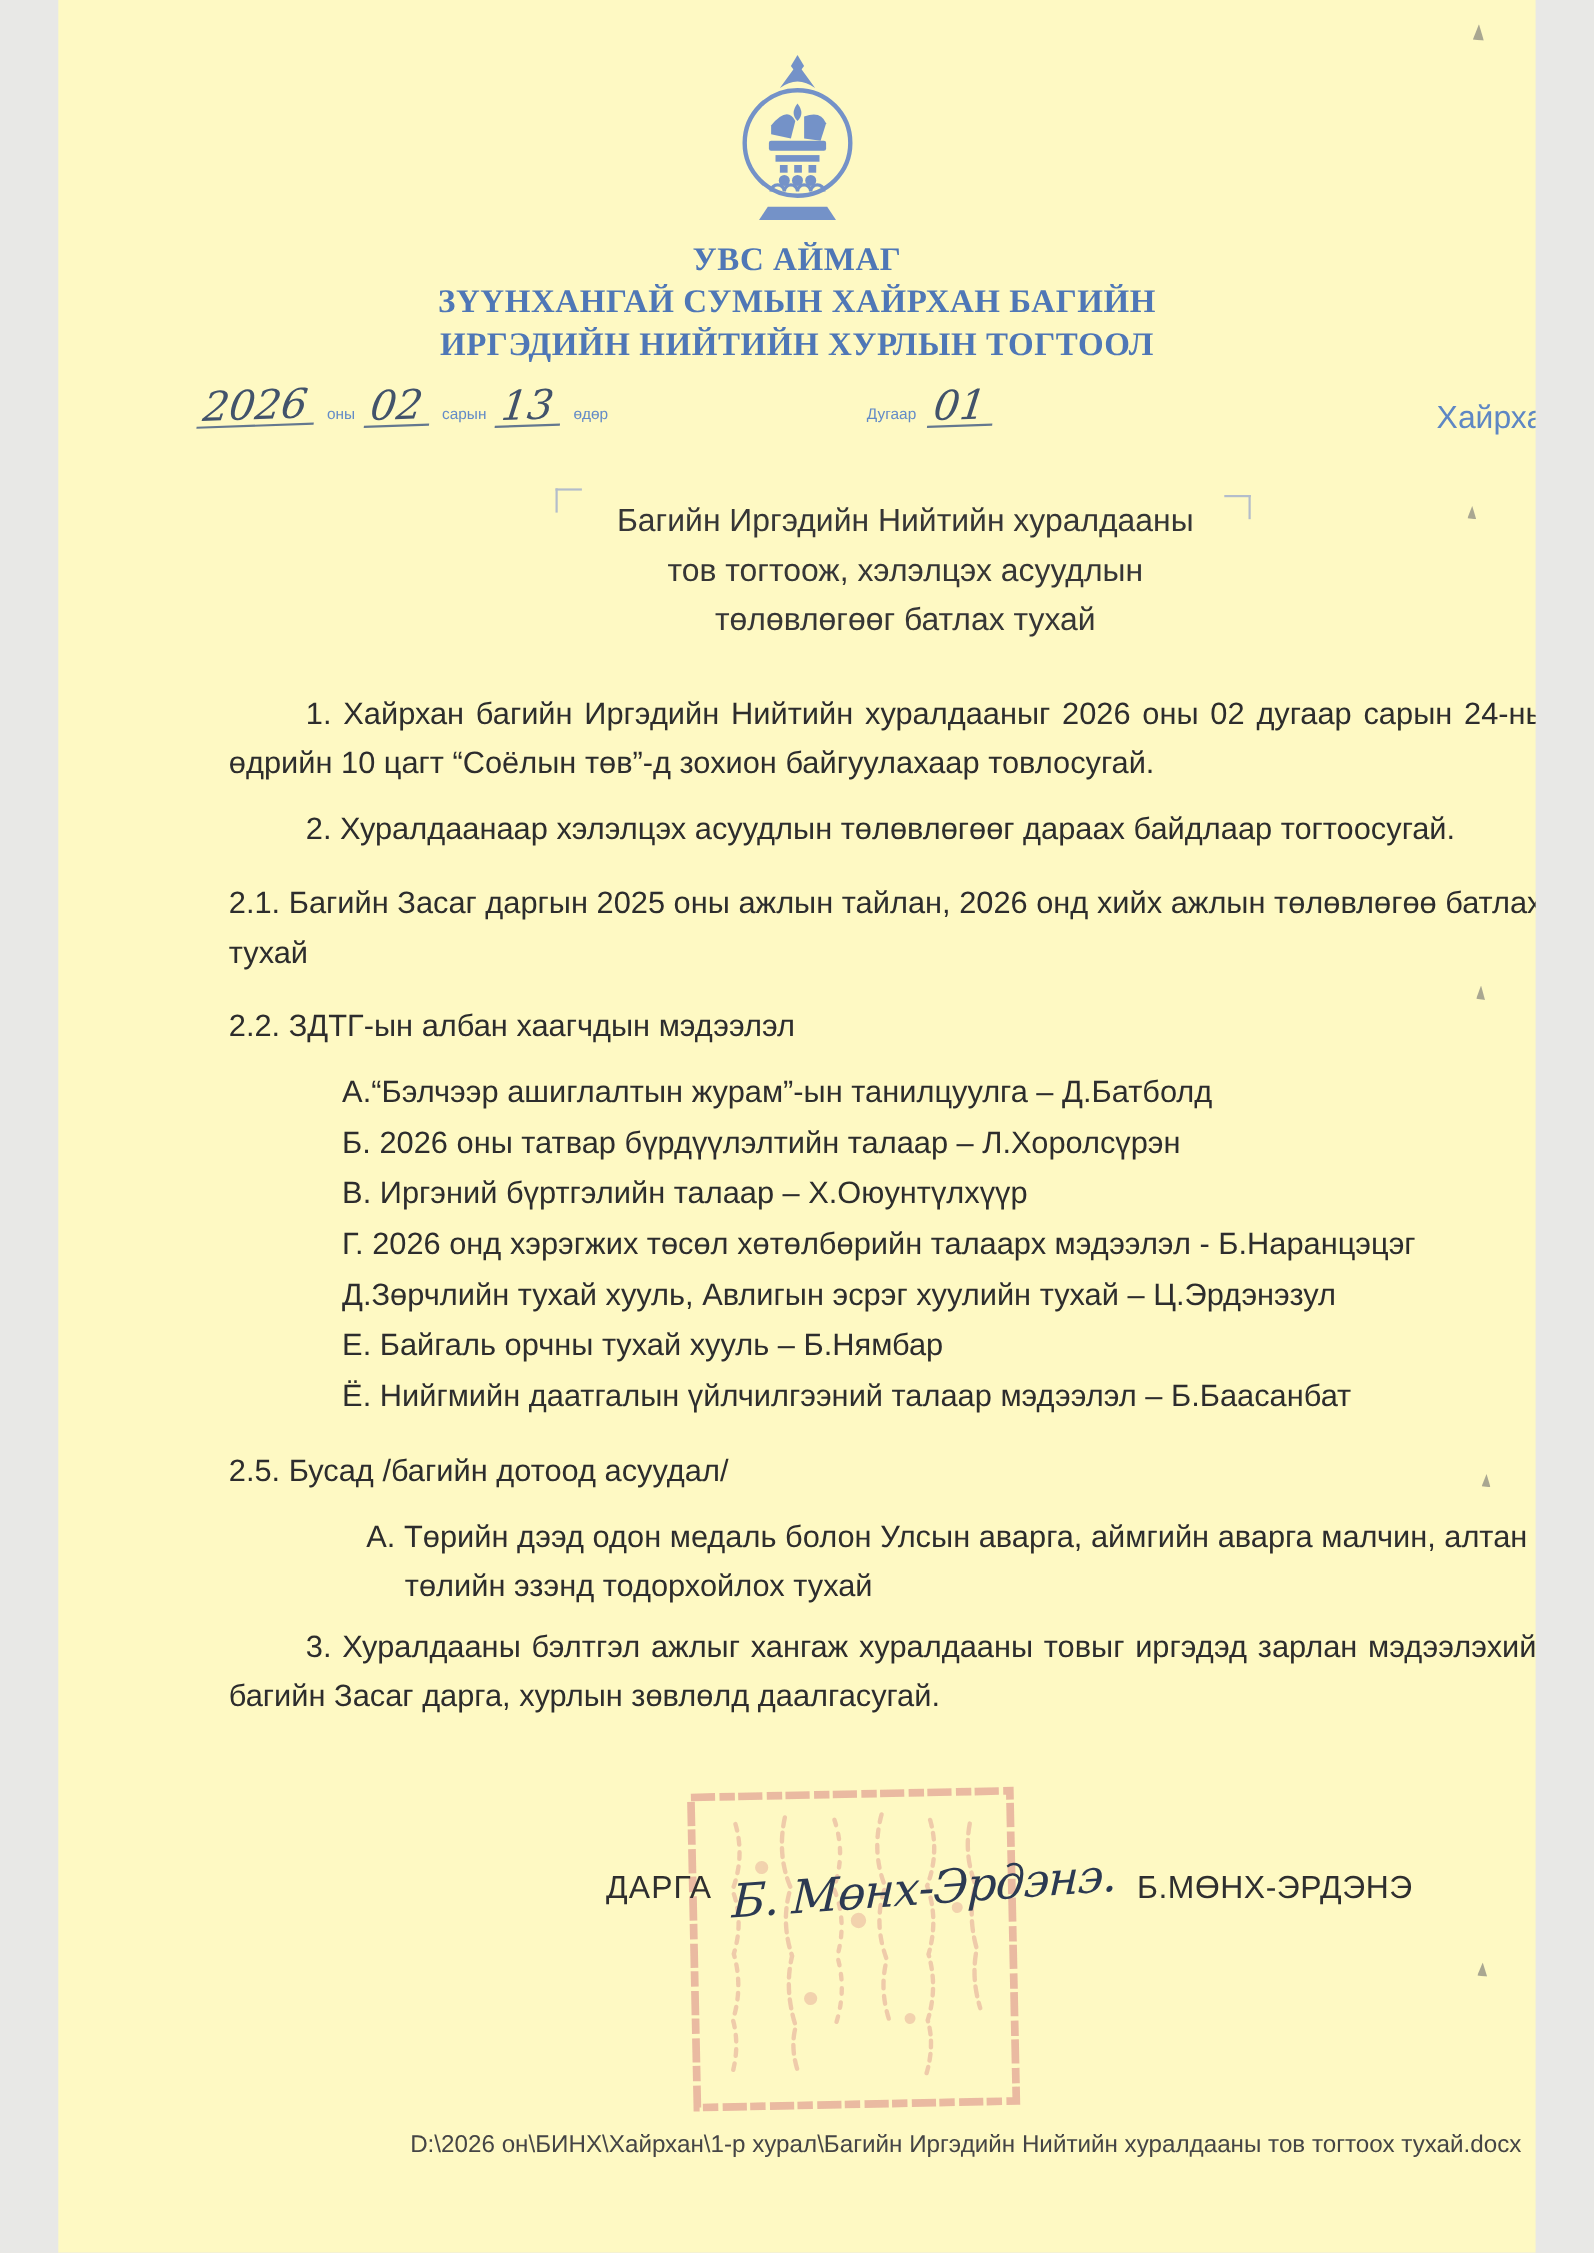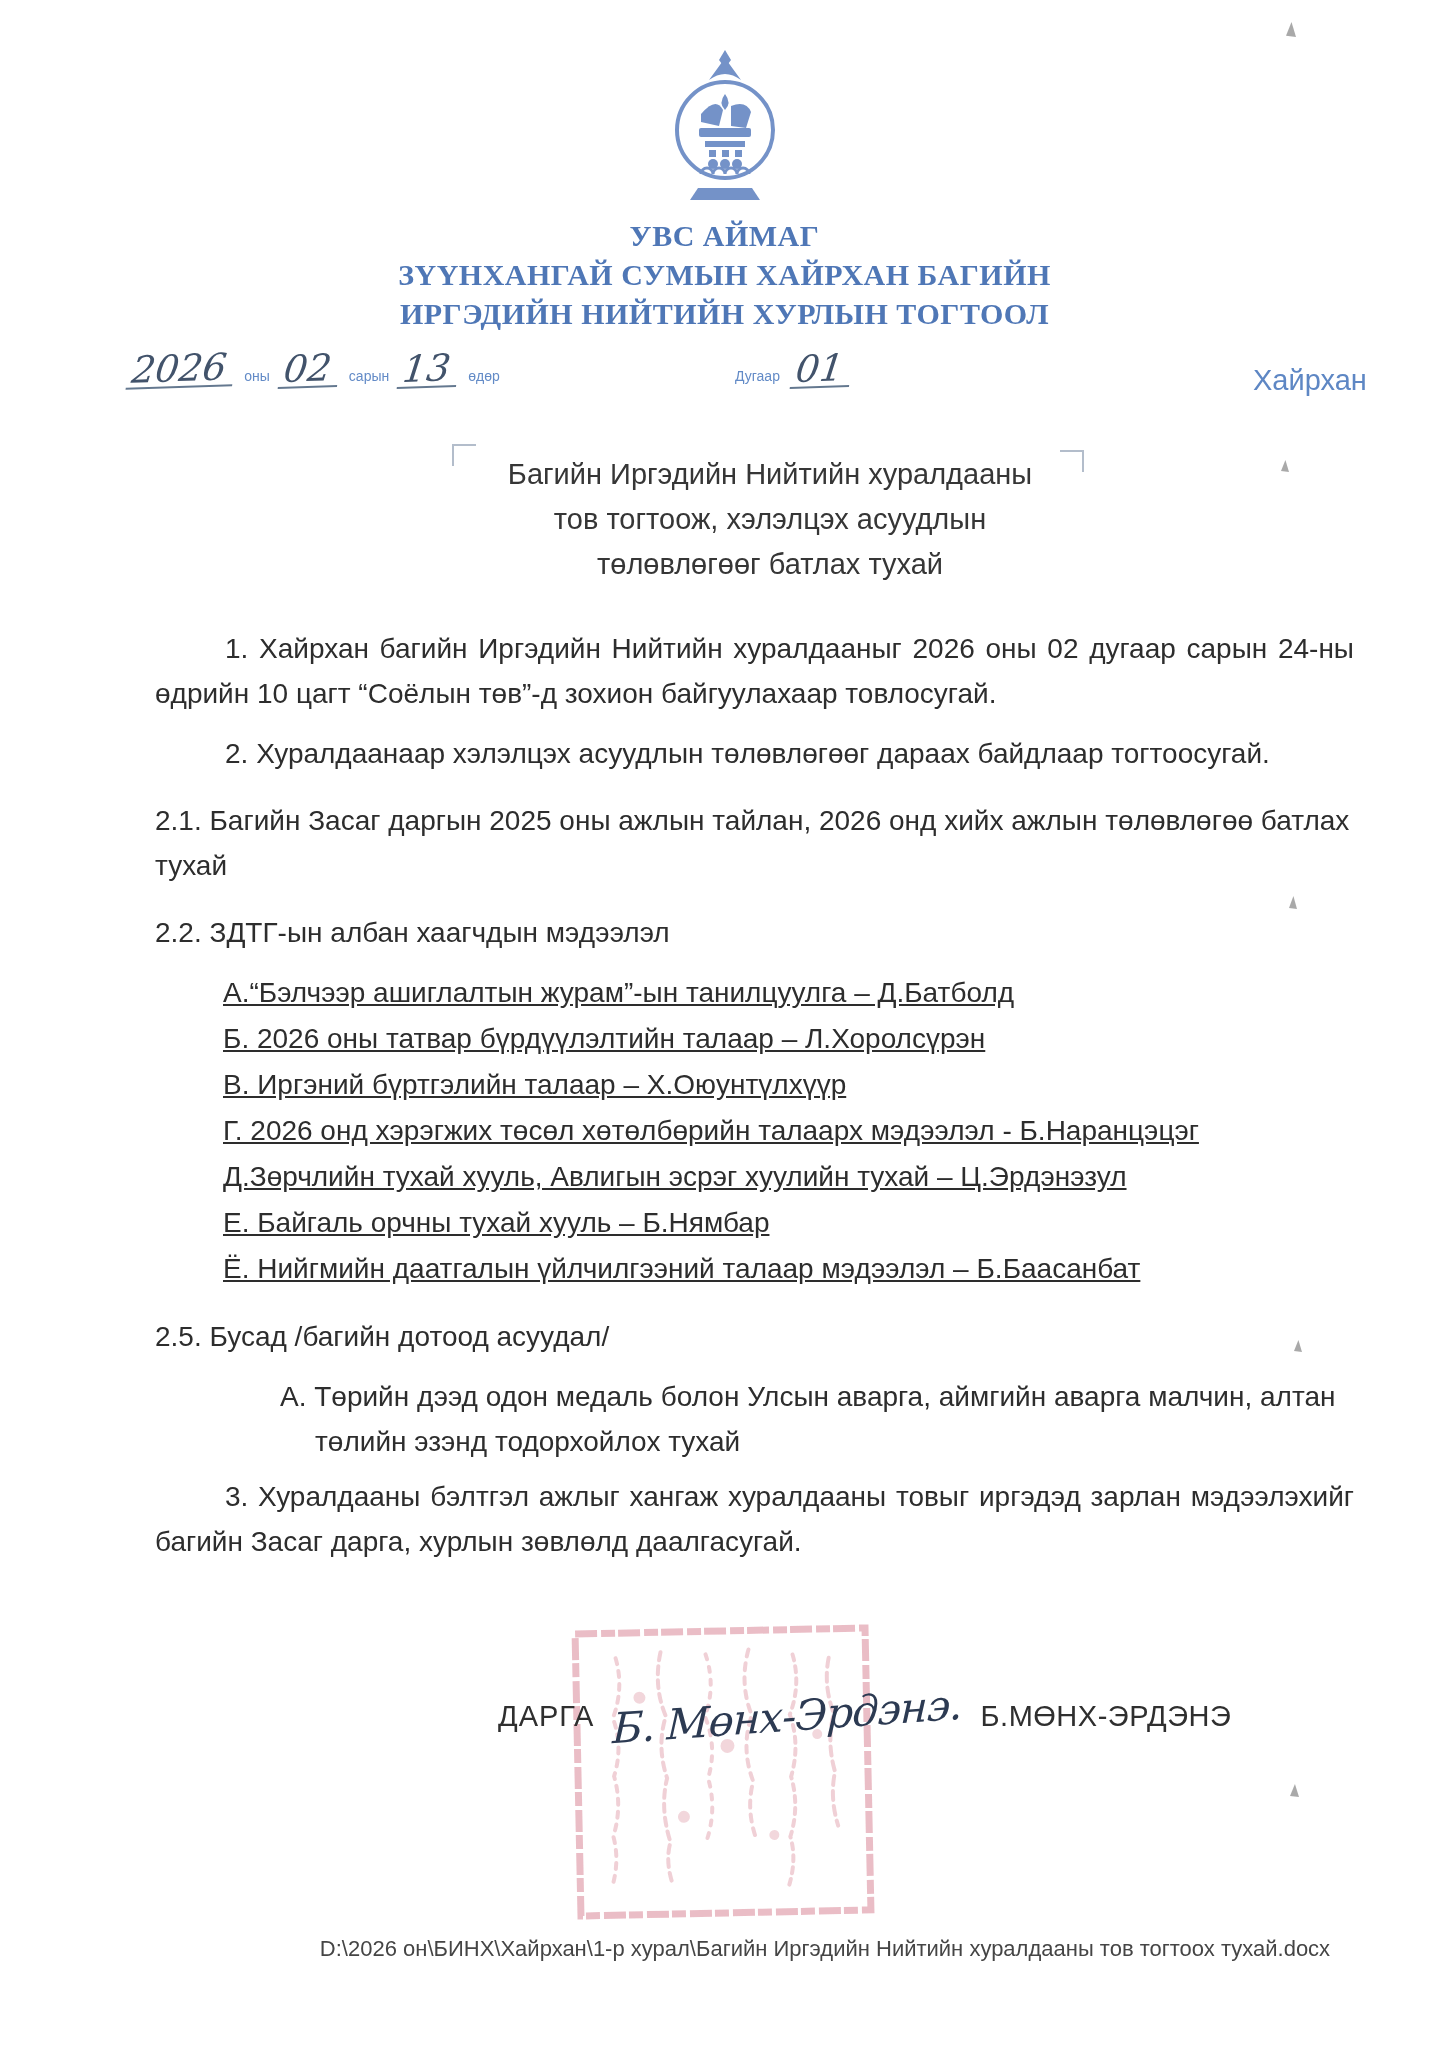--- a/index.html
+++ b/index.html
@@ -1,18 +1,18 @@
 <!DOCTYPE html>
 <html><head>
 <meta charset="utf-8">
 <style>
   html,body{margin:0;padding:0;background:#e8e8e6;}
   .page{
-    position:relative;width:1449px;height:2048px;margin:0 auto;
-    background:#ffffff;overflow:hidden;
+    position:relative;width:1343px;height:2048px;margin:0 auto;
+    background:#fef9c3;overflow:hidden;
     font-family:"Liberation Sans",sans-serif;color:#2b2b2b;
   }
   
   .header{position:absolute;top:48px;left:0;width:100%;text-align:center;}
   .emblem{display:block;margin:0 auto 10px auto;}
   .org-line{
     font-family:"Liberation Serif",serif;font-weight:bold;
     font-size:30px;line-height:39px;color:#4f77b6;letter-spacing:.5px;
   }
   
@@ -30,21 +30,21 @@
   
   .subject{position:absolute;top:452px;left:420px;width:700px;text-align:center;}
   .subject-line{font-size:29px;line-height:45px;color:#363636;}
   .corner{position:absolute;width:22px;height:20px;}
   .corner.tl{left:452px;top:444px;border-left:2px solid #b3bdcb;border-top:2px solid #b3bdcb;}
   .corner.tr{left:1060px;top:450px;border-right:2px solid #b3bdcb;border-top:2px solid #b3bdcb;}
   
   .body{position:absolute;top:626px;left:155px;width:1199px;font-size:28px;line-height:45px;color:#2d2d2d;}
   .para{margin:0 0 15px 0;text-align:justify;text-indent:70px;}
   .para.flush{text-indent:0;text-align:left;margin-top:22px;}
-  .agenda{margin:4px 0 10px 68px;text-decoration:underline;}
+  .agenda{margin:4px 0 10px 103px;}
   .agenda-item{line-height:46px;white-space:nowrap;text-align:left;}
   .award{margin:6px 0 10px 0;padding-left:160px;text-indent:-35px;text-align:left;}
   
   .sig-row{position:absolute;top:1692px;left:498px;display:flex;align-items:center;gap:18px;z-index:2;}
   .sig-title{font-size:29px;color:#2f2f2f;letter-spacing:1px;}
   .sig-script{
     font-family:"DejaVu Serif",serif;font-style:italic;font-size:42px;color:#2c3a52;
     transform:rotate(-4deg) skewX(-6deg);letter-spacing:-1px;white-space:nowrap;
   }
   .sig-name{font-size:29px;color:#2f2f2f;letter-spacing:.5px;}

